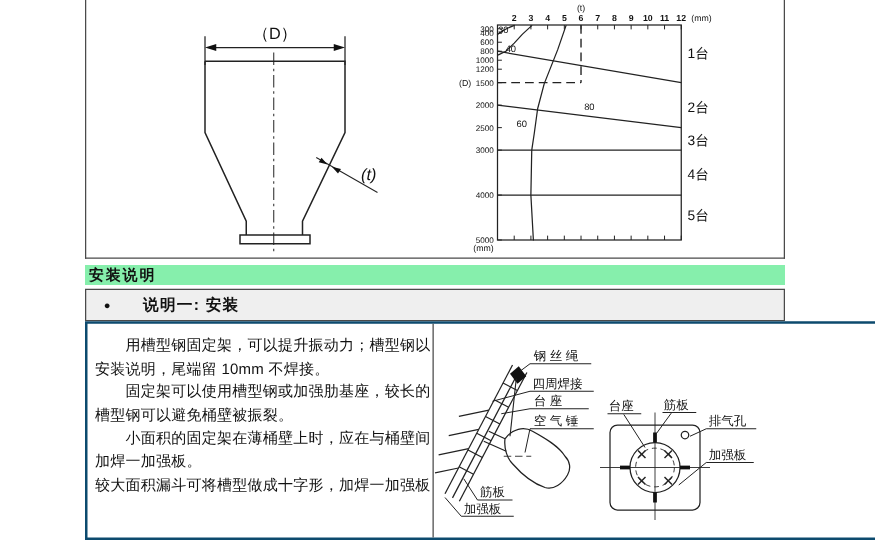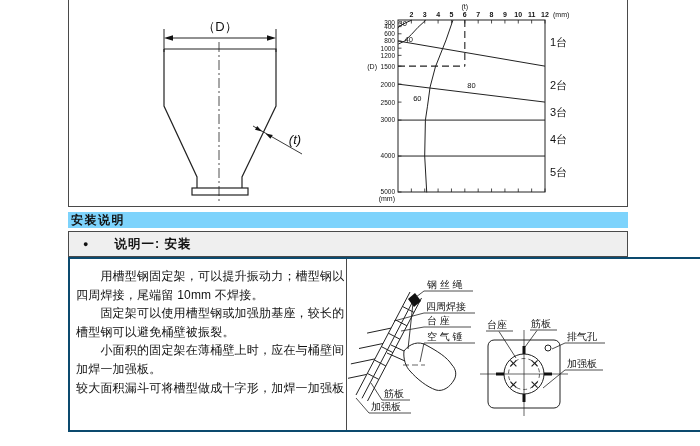--- a/index.html
+++ b/index.html
@@ -5,21 +5,21 @@
   * { box-sizing: border-box; margin: 0; padding: 0; }
   html,body { width:700px; height:446px; background:#fff;
     font-family:"Liberation Sans", sans-serif; color:#111; }
   #page { position:relative; width:700px; height:446px; background:#fff; overflow:hidden; }
 
   #figure-box { position:absolute; left:68px; top:0; width:560px; height:207px;
     border-left:1px solid #4a4a4a; border-right:1px solid #4a4a4a; border-bottom:1px solid #4a4a4a;
     background:#fff; }
 
   #install-bar { position:absolute; left:68px; top:212px; width:560px; height:16px;
-    background:#7dd3fc; font-size:12px; font-weight:bold; letter-spacing:1.5px;
+    background:#86efac; font-size:12px; font-weight:bold; letter-spacing:1.5px;
     line-height:16px; padding-left:3px; }
 
   #note-box { position:absolute; left:68px; top:231px; width:560px; height:26px;
     background:#efefef; border:1px solid #4a4a4a; display:flex; align-items:center; }
   #note-box .bullet { margin-left:14px; font-size:9px; line-height:1; }
   #note-box .title { margin-left:26px; font-size:12.5px; font-weight:bold; letter-spacing:1px; }
 
   #content-box { position:absolute; left:68px; top:257px; width:656px; height:175px;
     border:2px solid #0c4a6e; display:flex; background:#fff; }
   #instr-col { width:277px; border-right:1px solid #4a4a4a; padding:8px 5px 0 6px; }
@@ -147,21 +147,21 @@
   <div id="install-bar">安装说明</div>
 
   <div id="note-box">
     <span class="bullet">●</span>
     <span class="title">说明一: 安装</span>
   </div>
 
   <div id="content-box">
     <div id="instr-col">
         <div class="iline">　　用槽型钢固定架，可以提升振动力；槽型钢以</div>
-        <div class="iline">四周焊接，尾端留 10mm 不焊接。</div>
+        <div class="iline">安装说明，尾端留 10mm 不焊接。</div>
         <div class="iline">　　固定架可以使用槽型钢或加强肋基座，较长的</div>
         <div class="iline">槽型钢可以避免桶壁被振裂。</div>
         <div class="iline">　　小面积的固定架在薄桶壁上时，应在与桶壁间</div>
         <div class="iline">加焊一加强板。</div>
         <div class="iline">较大面积漏斗可将槽型做成十字形，加焊一加强板</div>
       </div>
     <div id="diagram-col">
       <svg id="ham-svg" width="283" height="173" viewBox="0 0 283 173">
 
         <g stroke="#222" stroke-width="1" fill="none">

